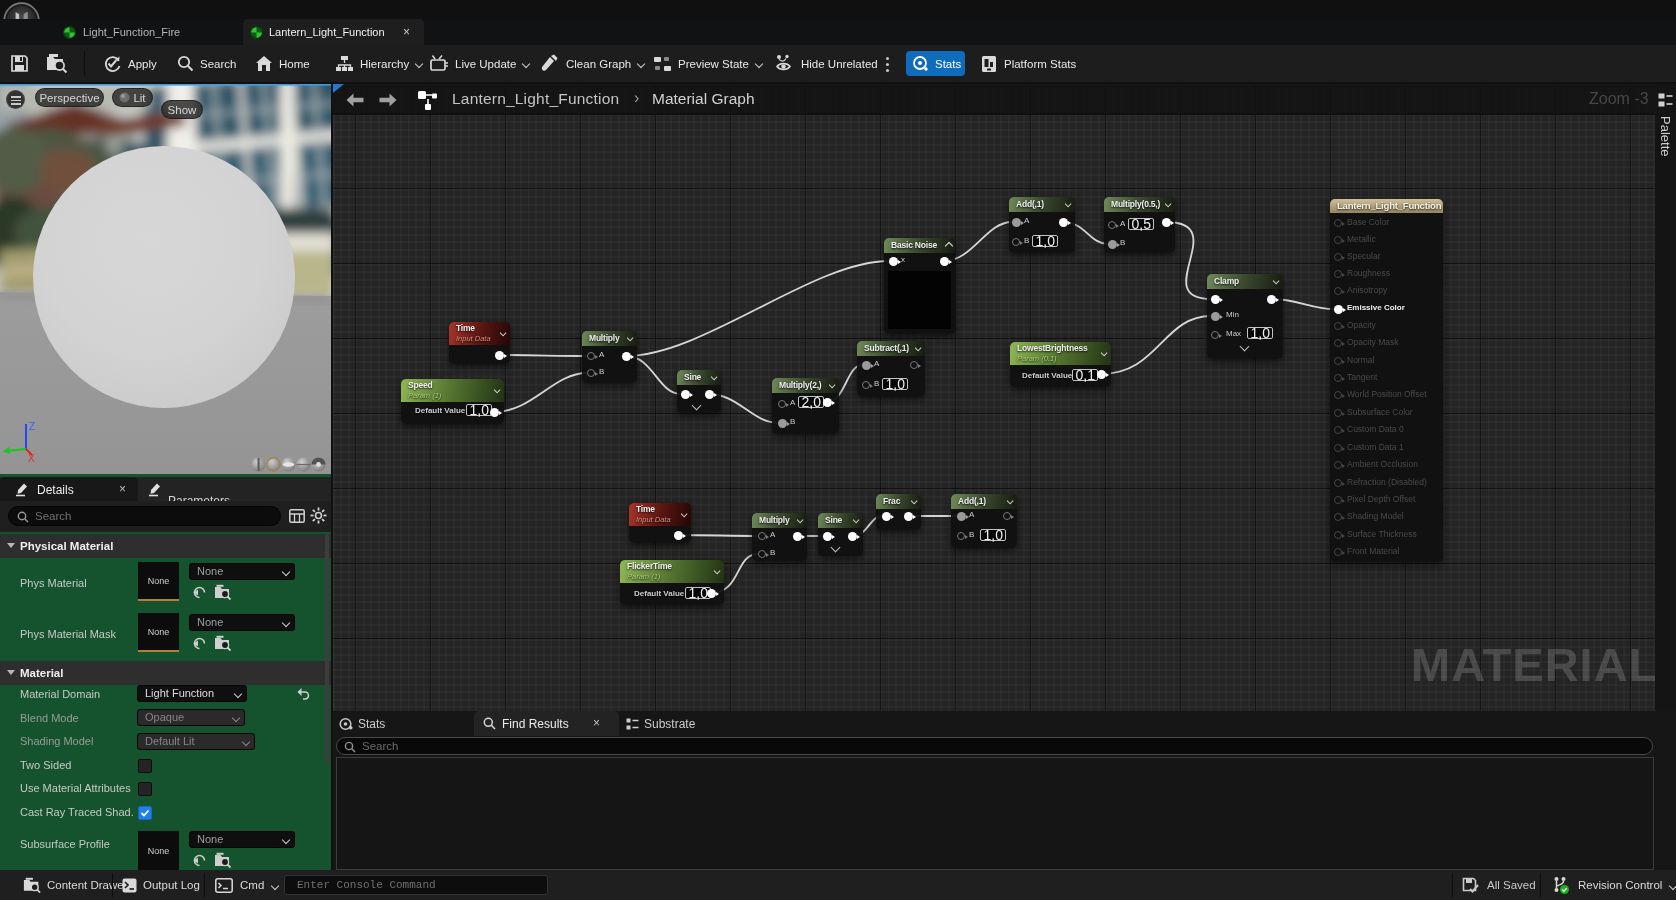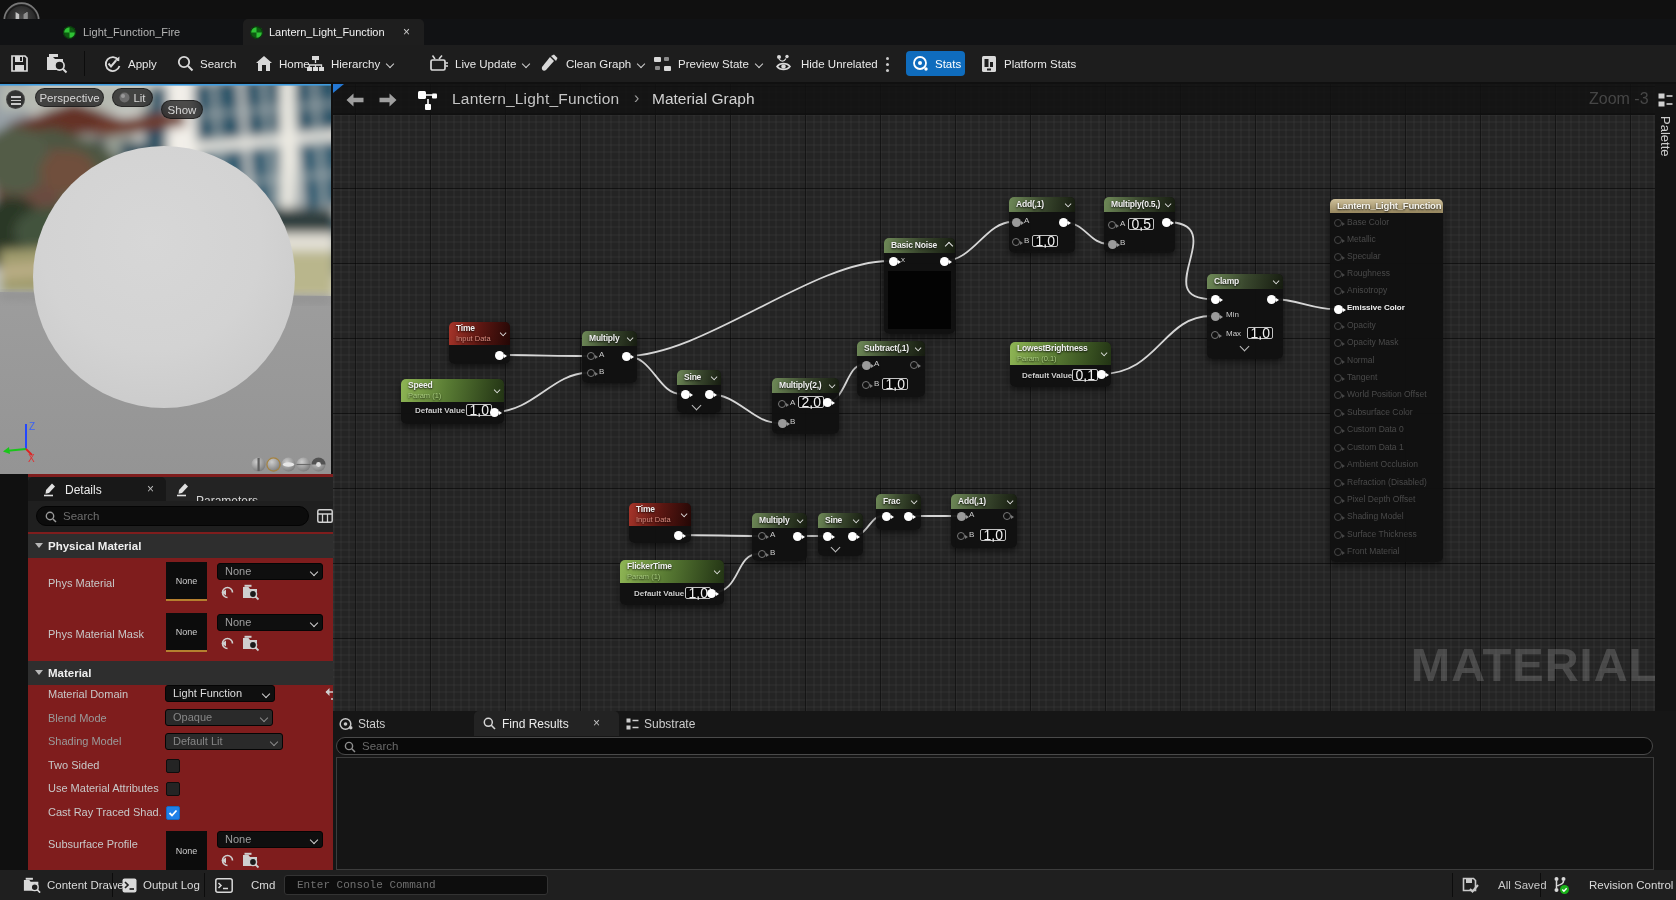--- a/index.html
+++ b/index.html
@@ -22,21 +22,21 @@
   .chev::before { content:""; position:absolute; left:1px; top:2px; width:5px; height:5px;
      border-right:1.6px solid #cfcfcf; border-bottom:1.6px solid #cfcfcf; transform:rotate(45deg); }
 
   
   #viewport { left:0; top:84px; width:331px; height:390px; background:#888; overflow:hidden; }
   .pill { position:absolute; height:19px; border-radius:10px; background:rgba(40,40,40,0.82);
       color:#d6d6d6; font-size:11.5px; display:flex; align-items:center; justify-content:center;
       border:1px solid rgba(15,15,15,0.55); }
 
   
-  #details { left:0; top:474px; width:331px; height:396px; background:#7f1d1d; overflow:hidden;margin-left:28px; }
+  #details { left:0; top:474px; width:331px; height:396px; background:#14532d; overflow:hidden; }
   .drow-label { position:absolute; left:20px; color:#c8c8c8; font-size:11px; white-space:nowrap; }
   .cat { position:absolute; left:0; width:331px; height:24px; background:#2e2e2e;
       color:#efefef; font-weight:bold; font-size:11.5px; line-height:24px; padding-left:20px; }
   .cat::before { content:""; position:absolute; left:7px; top:9px; width:0; height:0;
       border-left:4px solid transparent; border-right:4px solid transparent; border-top:5px solid #b8b8b8; }
   .dd { position:absolute; height:17px; background:#0f0f0f; border:1px solid #050505;
       border-radius:3px; color:#dedede; font-size:11px; line-height:15px; padding-left:7px; }
   .dd.dis { background:#2a2a2a; color:#868686; }
   .dd .chev { position:absolute; right:3px; top:3px; }
   .dd.dis .chev::before { border-color:#8a8a8a; }
@@ -63,21 +63,21 @@
   .node { position:absolute; background:rgba(16,16,16,0.94); border-radius:5px;
       box-shadow:0 3px 7px rgba(0,0,0,0.55); }
   .nh { position:relative; height:15px; border-radius:5px 5px 0 0; color:#f0f0f0;
       font-size:8.5px; font-weight:bold; padding-left:7px; line-height:14px; letter-spacing:-0.2px;
       text-shadow:0 1px 2px rgba(0,0,0,0.9); white-space:nowrap; }
   .nh .chev { position:absolute; right:2px; top:2px; transform:scale(0.78); }
   .nh .chev::before { border-color:#e8e8e8; }
   .g-fn { background:linear-gradient(100deg,#6f8a58 0%,#3a482e 50%,#161c10 100%); }
   .g-par { background:linear-gradient(100deg,#8fb655 0%,#587a33 45%,#223314 100%); }
   .g-time { background:linear-gradient(100deg,#a8352a 0%,#5c1712 50%,#230705 100%); }
-  .nsub { font-size:7.5px; font-weight:normal; line-height:7px; letter-spacing:0; }
+  .nsub { font-size:7.5px; font-style:italic; font-weight:normal; line-height:7px; letter-spacing:0; }
   .g-par .nsub { color:#a8cc7e; }
   .g-time .nsub { color:#d98d80; }
   .pin { position:absolute; width:9px; height:9px; border-radius:50%; background:#fff; }
   .pin.off { background:transparent; border:1.6px solid #787878; width:8px; height:8px; }
   .pin.mid { background:#9a9a9a; }
   .pin::after { content:""; position:absolute; left:9px; top:2.5px; width:0; height:0;
       border-top:2px solid transparent; border-bottom:2px solid transparent; border-left:3px solid #fff; }
   .pin.off::after { border-left-color:#787878; left:7px; top:1.5px; }
   .pin.mid::after { border-left-color:#9a9a9a; }
   .plabel { position:absolute; color:#cdcdcd; font-size:8px; }
@@ -87,21 +87,21 @@
   .bchev::before { content:""; position:absolute; left:1px; top:1px; width:6px; height:6px;
       border-right:1.8px solid #bdbdbd; border-bottom:1.8px solid #bdbdbd; transform:rotate(45deg); }
   .plabel.dim { color:#4a4a4a; font-size:8.5px; }
   .pin.off.dim { border-color:#454545; }
   .pin.off.dim::after { border-left-color:#454545; }
 
   
   #bpanel { left:333px; top:711px; width:1343px; height:159px; background:#161616; }
   
   #statusbar { left:0; top:870px; width:1676px; height:30px; background:#1f1f1f; }
-  .sitem { position:absolute; top:0; height:30px; display:flex; align-items:center; gap:18px;
+  .sitem { position:absolute; top:0; height:30px; display:flex; align-items:center; gap:7px;
       color:#dadada; font-size:11.5px; white-space:nowrap; }
 </style>
 </head>
 <body>
 <div id="stage">
 
   <svg class="abs" style="left:3px;top:2px" width="37" height="37" viewBox="0 0 37 37">
     <defs>
         <radialGradient id="ulg" cx="50%" cy="42%" r="60%">
       <stop offset="0%" stop-color="#4a4a4a"></stop>
@@ -160,21 +160,21 @@
         <line x1="11" y1="11" x2="15.5" y2="15.5" stroke="#d9d9d9" stroke-width="2"></line>
       </svg>
         <span>Search</span>
       </div>
     <div class="titem" style="left:255px">
       <svg width="18" height="17" viewBox="0 0 18 17">
         <path d="M9,1 L17,8 L15,8 L15,16 L11,16 L11,10 L7,10 L7,16 L3,16 L3,8 L1,8 Z" fill="#d9d9d9"></path>
       </svg>
         <span>Home</span>
       </div>
-    <div class="titem" style="left:306px">
+    <div class="titem" style="left:335px">
       <svg width="19" height="18" viewBox="0 0 19 18">
         <rect x="6" y="1" width="7" height="4" fill="#d9d9d9"></rect>
         <rect x="1" y="12" width="5" height="4" fill="#d9d9d9"></rect>
           <rect x="7" y="12" width="5" height="4" fill="#d9d9d9"></rect>
           <rect x="13" y="12" width="5" height="4" fill="#d9d9d9"></rect>
         <path d="M9.5,5 v3 M3.5,12 v-2 h12 v2 M9.5,10 v2" stroke="#d9d9d9" stroke-width="1.3" fill="none"></path>
       </svg>
         <span>Hierarchy</span>
         <span class="chev"></span>
       </div>

